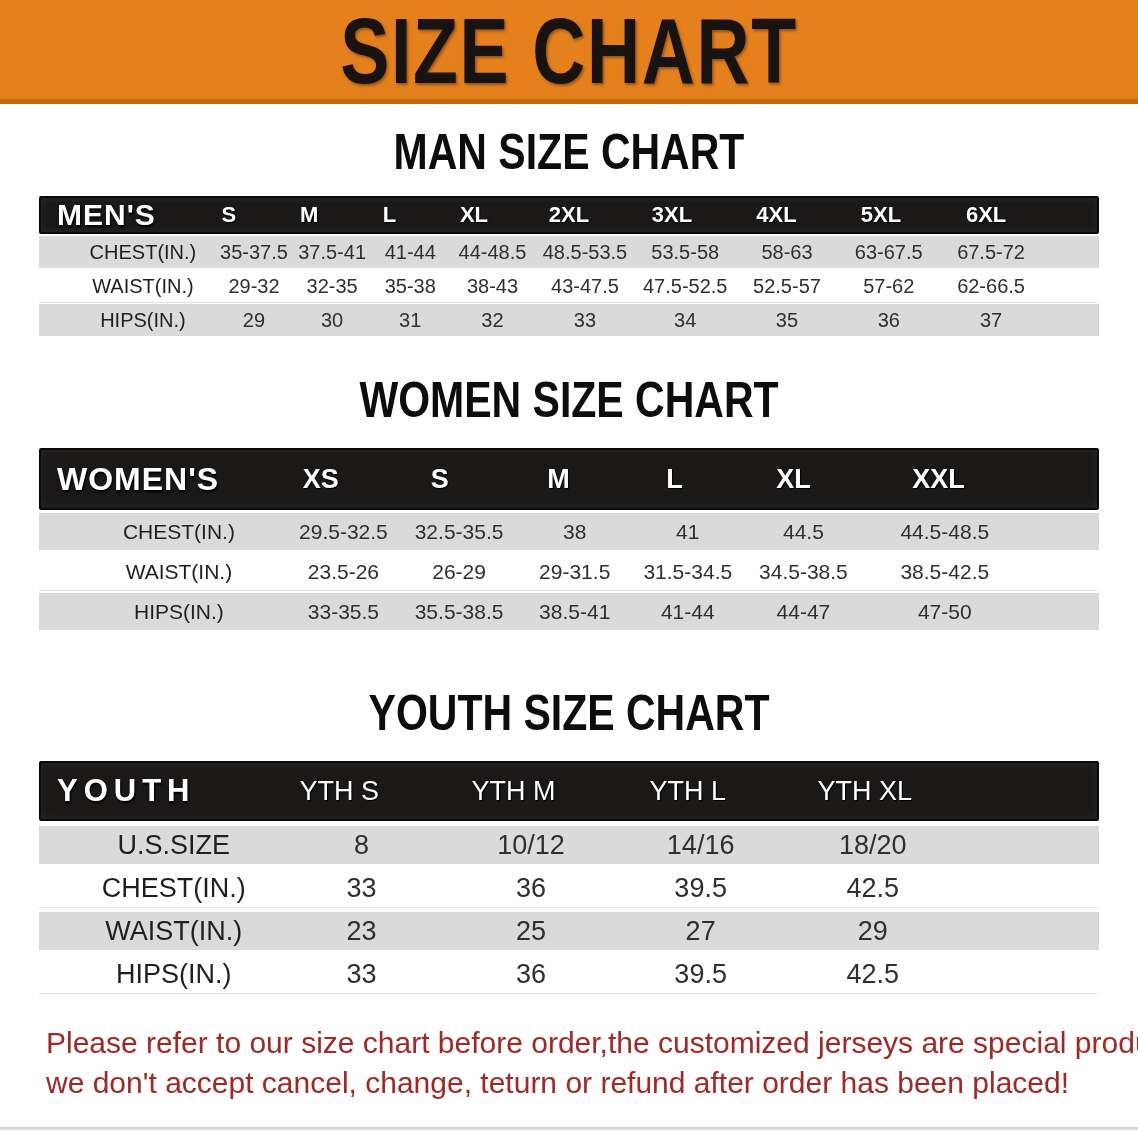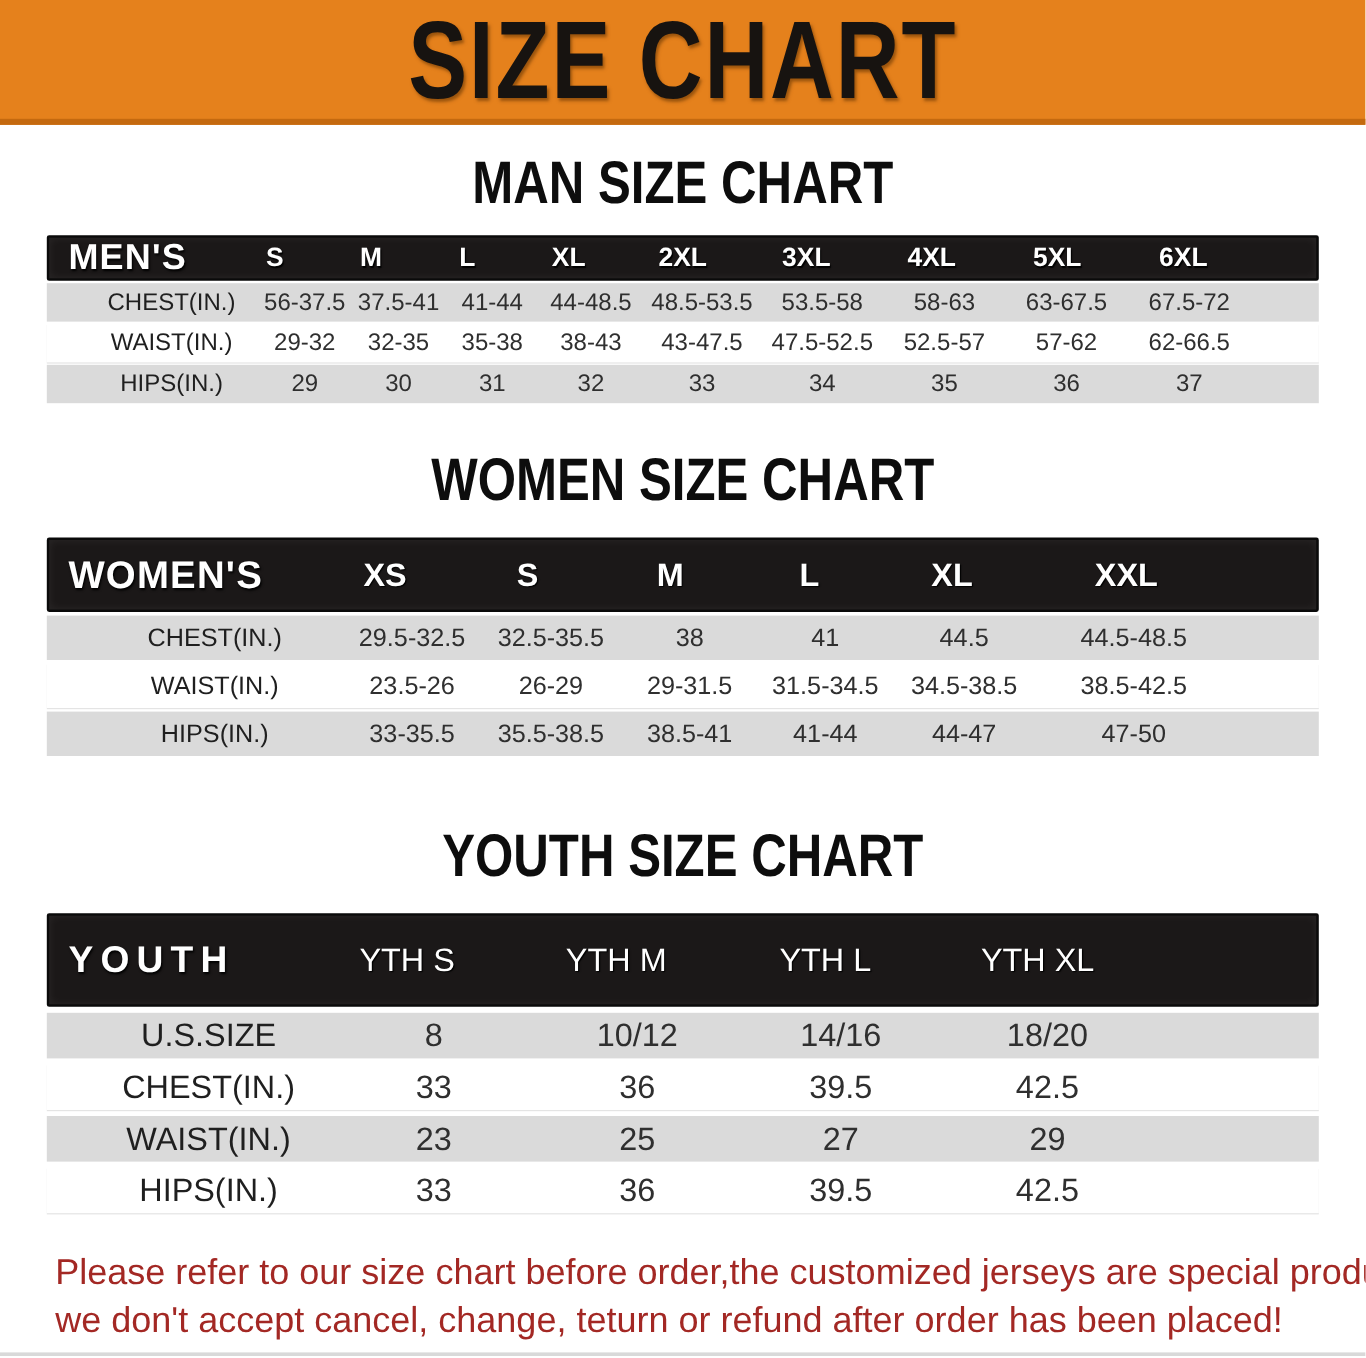--- a/index.html
+++ b/index.html
@@ -69,21 +69,21 @@
   .thead {
     background: var(--bar-bg, #1B1818);
     border: 2px solid #0a0a0a;
     border-radius: 2px;
     box-sizing: border-box;
     color: #ffffff;
     box-shadow: inset 0 0 8px rgba(255,255,255,0.07);
   }
   .thead-men   { height: 38px; }
   .thead-women { height: 62px; }
-  .thead-youth { height: 78px; }
+  .thead-youth { height: 60px; }
 
   .corner {
     font-weight: 800;
     padding-left: 16px;
     white-space: nowrap;
     text-shadow: 1px 2px 2px #000;
   }
   .thead-men   .corner { font-size: 30px; letter-spacing: 1px; }
   .thead-women .corner { font-size: 32px; letter-spacing: 1px; }
   .thead-youth .corner { font-size: 31px; letter-spacing: 6px; }
@@ -144,21 +144,21 @@
         <div class="hcell">XL</div>
         <div class="hcell">2XL</div>
         <div class="hcell">3XL</div>
         <div class="hcell">4XL</div>
         <div class="hcell">5XL</div>
         <div class="hcell">6XL</div>
         <div class="filler"></div>
       </div>
       <div class="trow grid-men trow-men alt">
         <div class="rlabel">CHEST(IN.)</div>
-        <div class="cell">56-37.5</div>
+        <div class="cell">35-37.5</div>
         <div class="cell">37.5-41</div>
         <div class="cell">41-44</div>
         <div class="cell">44-48.5</div>
         <div class="cell">48.5-53.5</div>
         <div class="cell">53.5-58</div>
         <div class="cell">58-63</div>
         <div class="cell">63-67.5</div>
         <div class="cell">67.5-72</div>
         <div class="filler"></div>
       </div>

